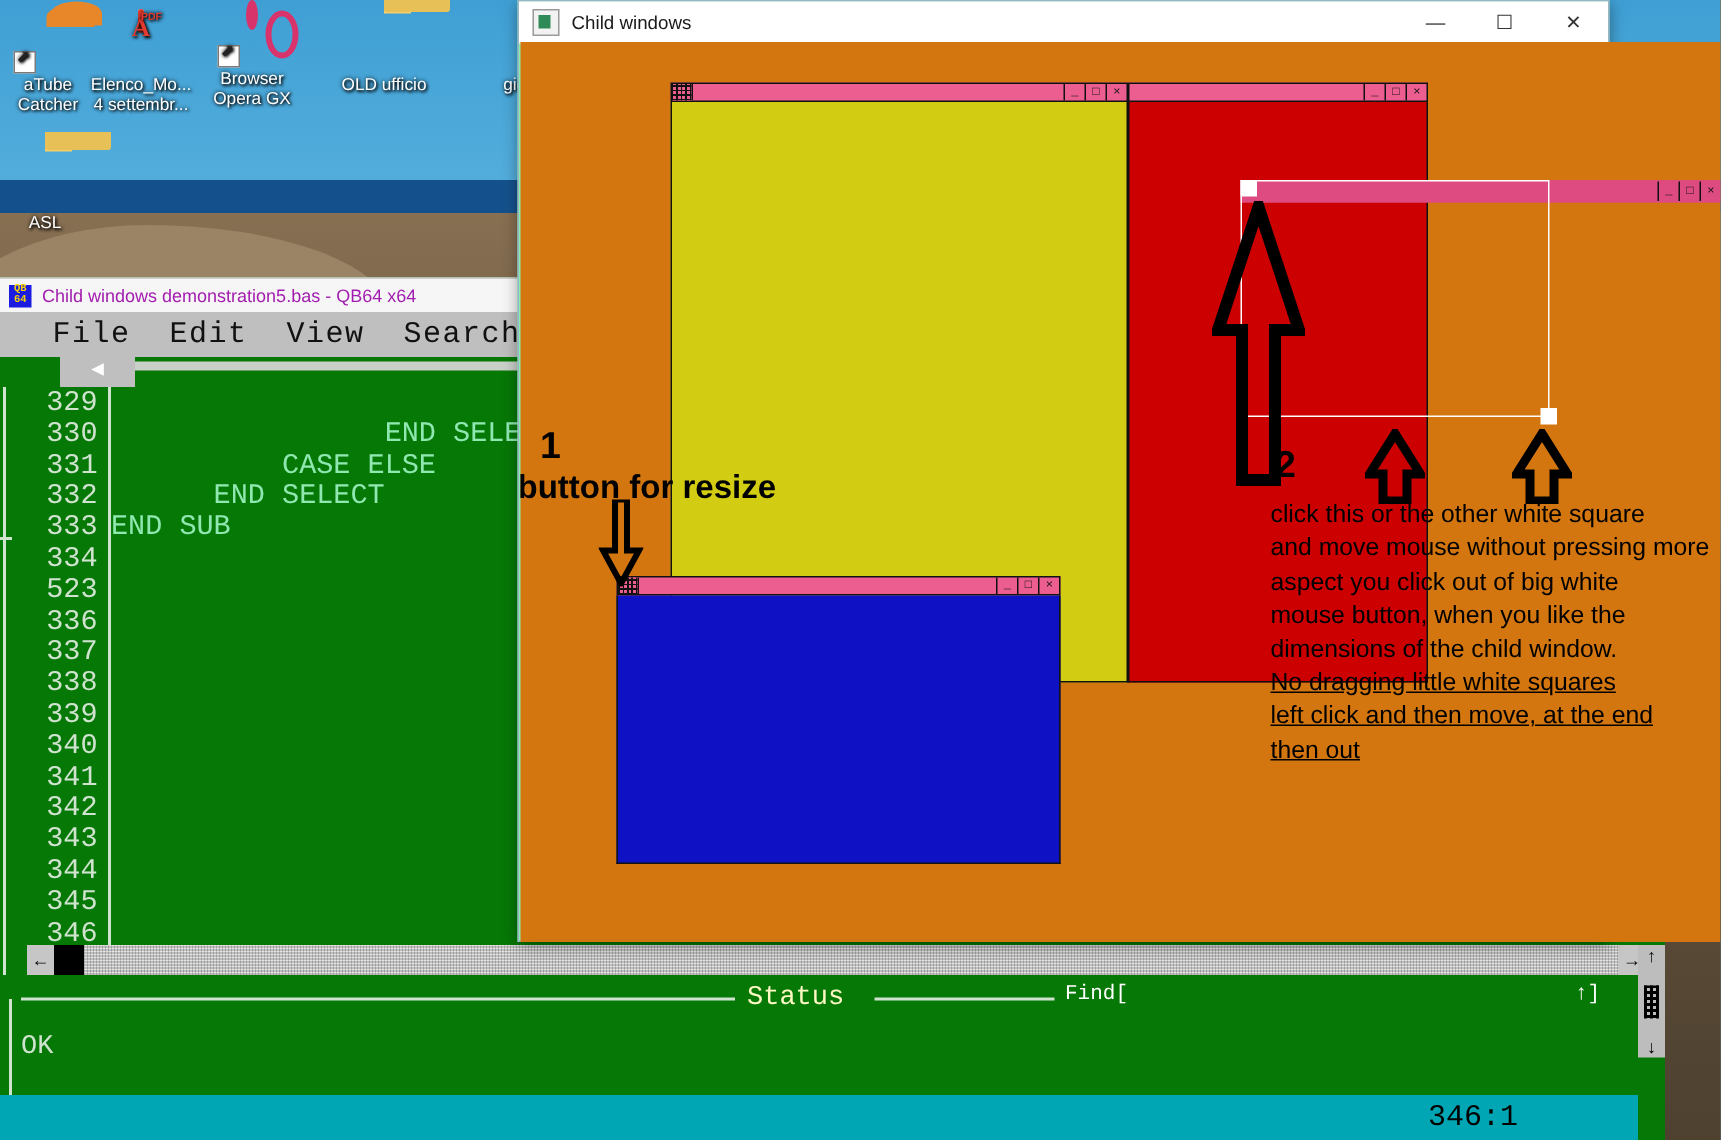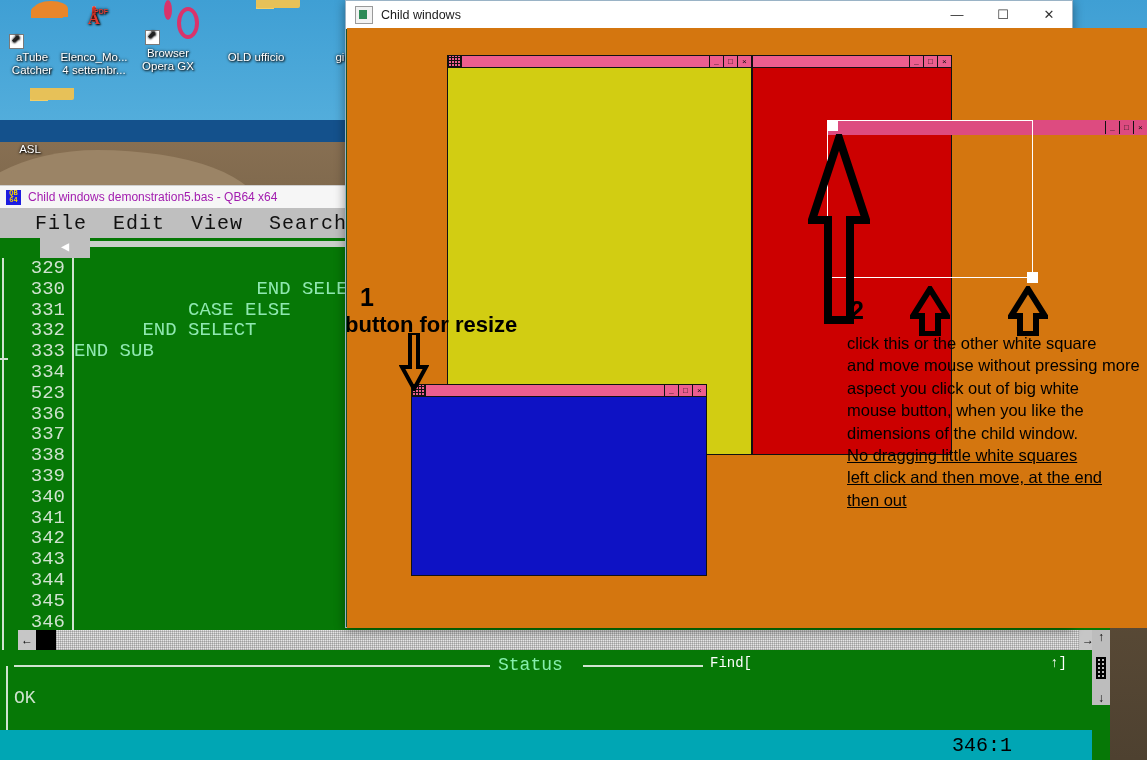--- a/index.html
+++ b/index.html
@@ -79,40 +79,40 @@
     background-blend-mode:multiply;}
   #qb64-hscroll .arrowL{position:absolute;left:0;top:0;width:18px;height:20px;background:#c6c6c6;
     display:flex;align-items:center;justify-content:center;font-size:12px;color:#000;}
   #qb64-hscroll .thumb{position:absolute;left:18px;top:0;width:20px;height:20px;background:#000;}
   #qb64-hscroll .arrowR{position:absolute;right:10px;top:0;width:18px;height:20px;background:#c6c6c6;
     display:flex;align-items:center;justify-content:center;font-size:12px;color:#000;}
 
   #status-sec{position:absolute;left:0;bottom:30px;width:1095px;height:80px;background:#067806;
     font-family:"Liberation Mono",monospace;}
   .statline{position:absolute;top:15px;height:2px;background:#cfe3cf;}
-  .statlabel{position:absolute;top:5px;font-size:18px;color:#86efac;background:#067806;padding:0 8px;}
+  .statlabel{position:absolute;top:5px;font-size:18px;color:#fef9c3;background:#067806;padding:0 8px;}
   .findlabel{position:absolute;top:5px;font-size:14px;color:#ffffff;}
   .okline{position:absolute;left:14px;top:38px;font-size:18px;color:#cfe3cf;text-align:right;}
   .statbox{position:absolute;left:6px;top:16px;width:1080px;bottom:0;border-left:2px solid #cfe3cf;}
 
   #taskbar{position:absolute;left:0;bottom:0;width:1092px;height:30px;background:#00a6b4;}
   #taskpos{position:absolute;right:135px;bottom:3px;font-family:"Liberation Mono",monospace;
     font-size:20px;color:#000;}
 
   #qb-vscroll{position:absolute;right:37px;bottom:55px;width:18px;height:75px;background:#bdbdbd;
     display:flex;flex-direction:column;align-items:center;justify-content:space-between;
     font-size:12px;color:#000;}
   #qb-vscroll .gripdots{width:10px;height:22px;
     background:repeating-linear-gradient(0deg,#000 0 2px,transparent 2px 4px),
                repeating-linear-gradient(90deg,#000 0 2px,transparent 2px 4px);
     background-blend-mode:multiply;}
 
   
   #app{position:absolute;left:345px;top:0;width:728px;height:628px;
-    background:#14532d;border:1px solid #9ab3c6;box-sizing:border-box;
+    background:#86efac;border:1px solid #9ab3c6;box-sizing:border-box;
     box-shadow:0 2px 10px rgba(0,0,0,.4);}
   #app-title{height:27px;background:#fff;display:flex;align-items:center;
     border-bottom:1px solid #eee;}
   #app-title .ico{width:16px;height:16px;margin:0 8px 0 9px;border:1px solid #9a9a9a;
     background:#f2f2f2;position:relative;flex:0 0 auto;}
   #app-title .ico:after{content:"";position:absolute;left:3px;top:3px;width:8px;height:9px;background:#2e8b57;}
   #app-title .ttl{font-size:12.5px;color:#1a1a1a;}
   #app-title .wctl{margin-left:auto;display:flex;height:27px;}
   #app-title .wctl div{width:46px;height:27px;display:flex;align-items:center;justify-content:center;
     font-size:13px;color:#333;}

